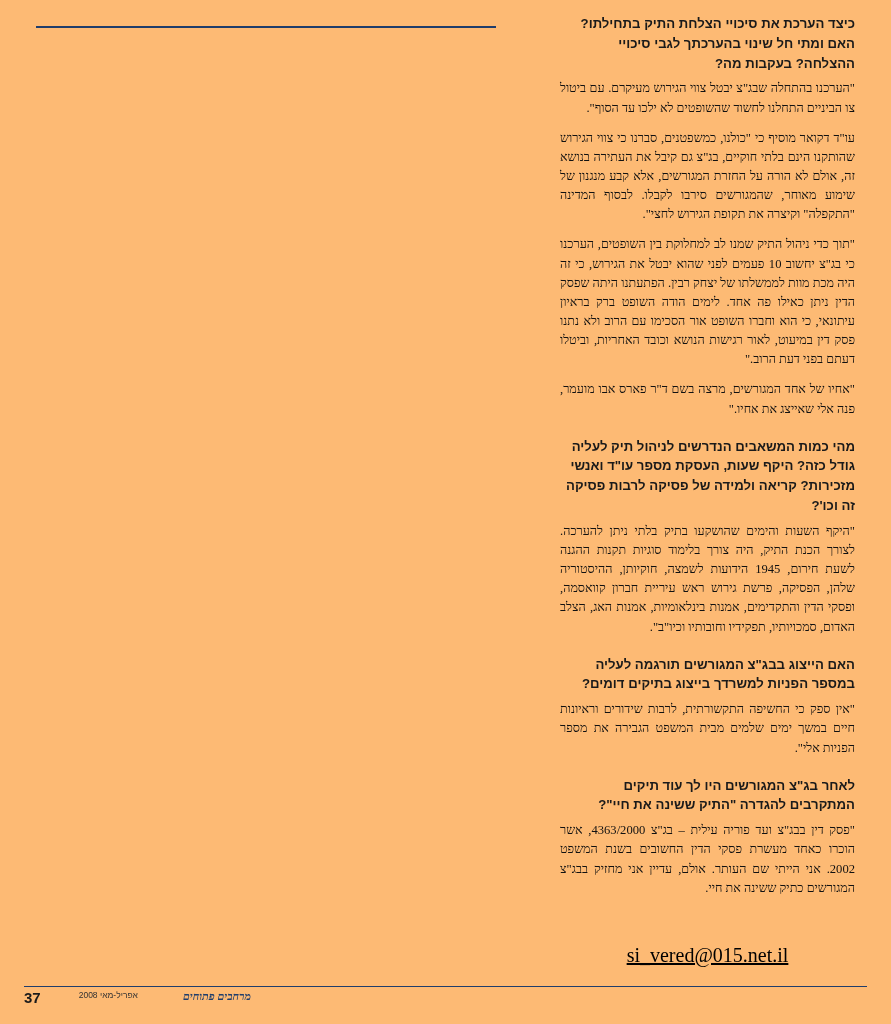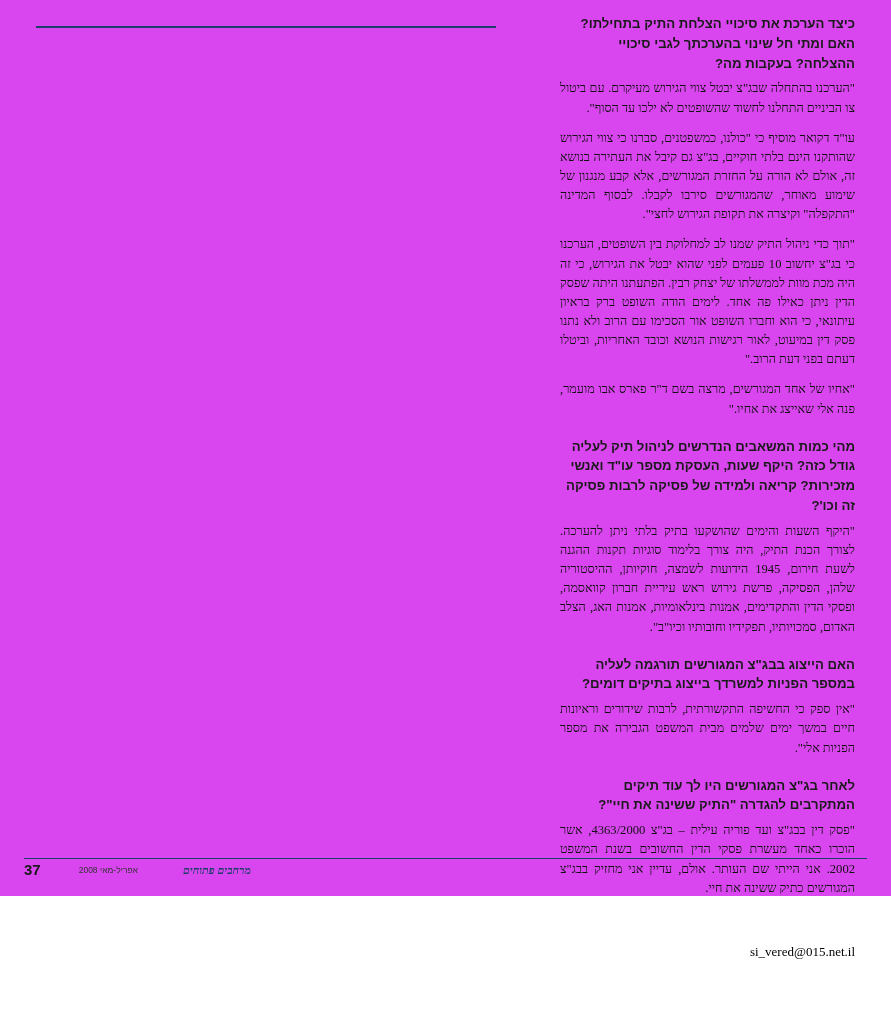--- a/index.html
+++ b/index.html
@@ -11,22 +11,22 @@
     width: 891px;
     height: 1024px;
     font-family: "Liberation Serif", serif;
     color: #000000;
     position: relative;
     overflow: hidden;
   }
   .page {
     position: relative;
     width: 891px;
-    height: 896px;
-    background: #d946ef;
+    height: 1024px;
+    background: #fdba74;
   }
   
   .left-col {
     position: absolute;
     left: 0;
     top: 0;
     width: 530px;
     height: 1024px;
   }
   .left-rule {
@@ -65,25 +65,26 @@
     margin: 0 0 11px 0;
     text-align: justify;
     text-align-last: right;
     color: #111111;
   }
   p.body.first {
     margin-top: 0;
   }
   .email {
     font-family: "Liberation Serif", serif;
-    font-size: 13px;
+    font-size: 20px;
     direction: ltr;
-    text-align: right;
+    text-align: center;
     margin-top: 46px;
     color: #000000;
+    text-decoration: underline;
   }
   
   .footer {
     position: absolute;
     left: 0;
     bottom: 14px;
     width: 891px;
     height: 24px;
   }
   .footer-rule {
@@ -92,21 +93,21 @@
     top: 0;
     width: 843px;
     height: 0;
     border-top: 1.6px solid #1f3d6b;
   }
   .footer-inner {
     position: absolute;
     left: 24px;
     top: 4px;
     display: flex;
-    align-items: center;
+    align-items: flex-start;
     gap: 5px;
     direction: ltr;
   }
   .folio {
     font-family: "Liberation Sans", sans-serif;
     font-weight: bold;
     font-size: 15px;
     color: #1a1a1a;
     line-height: 1;
   }

